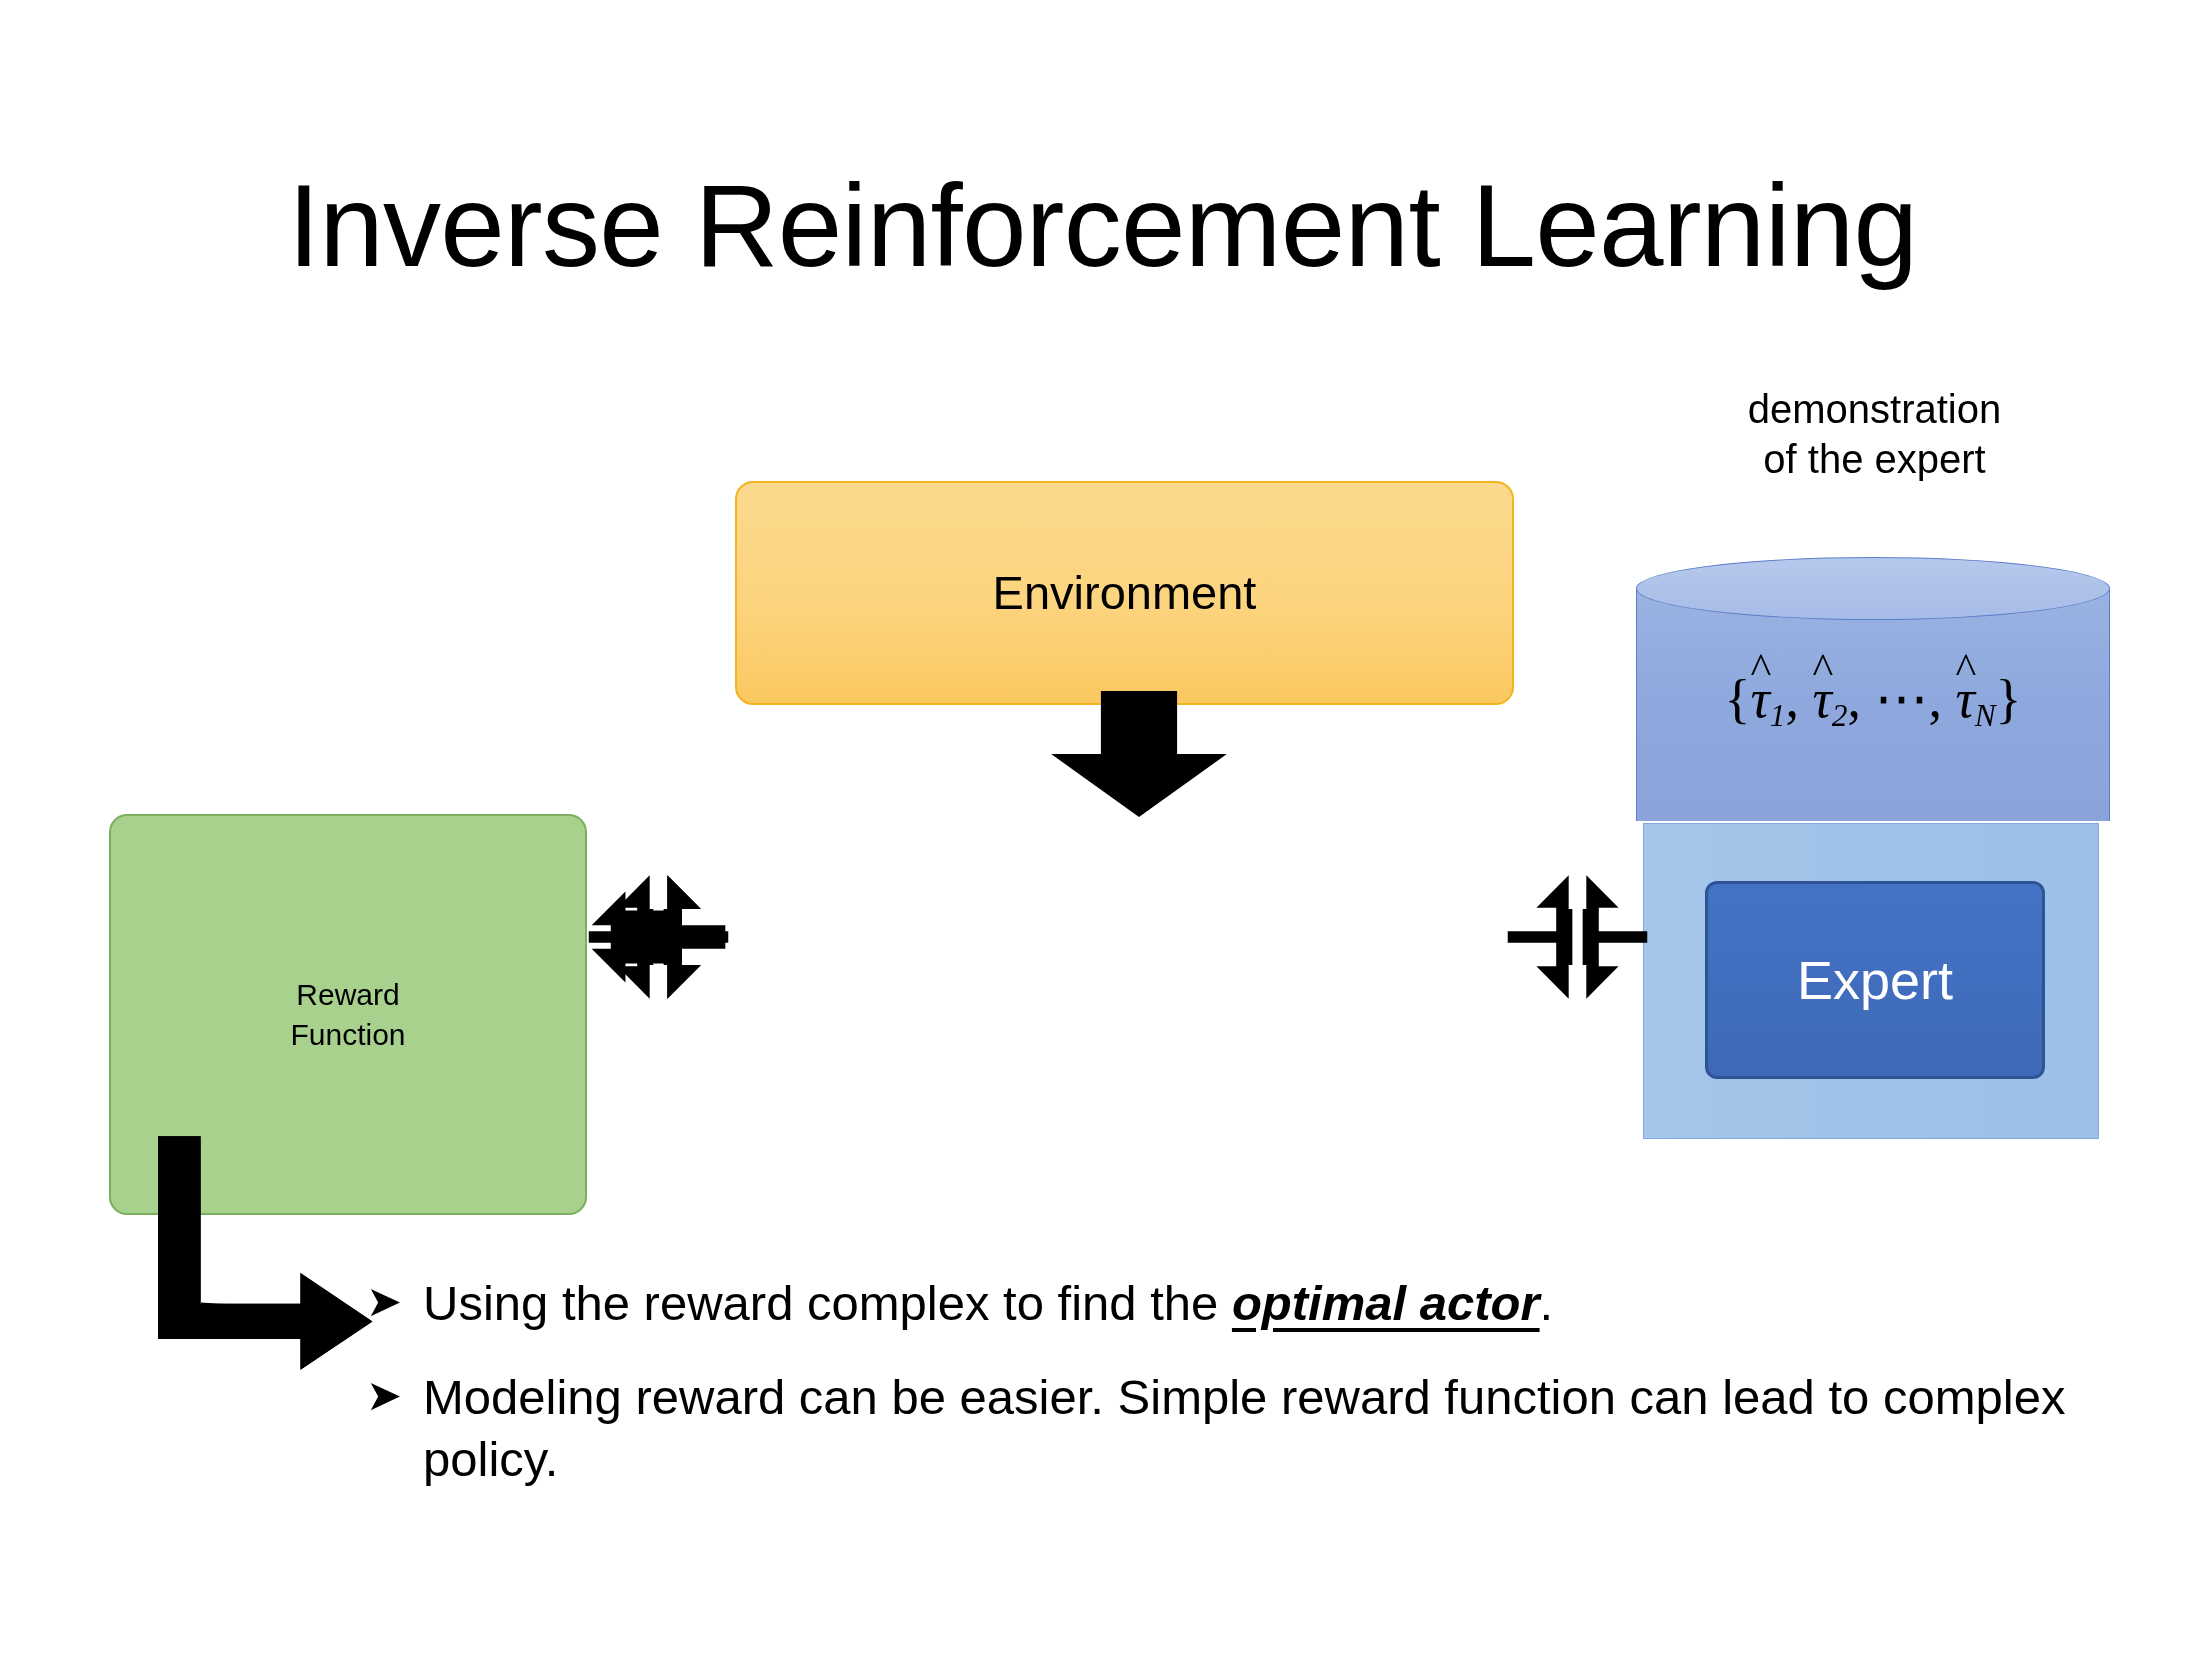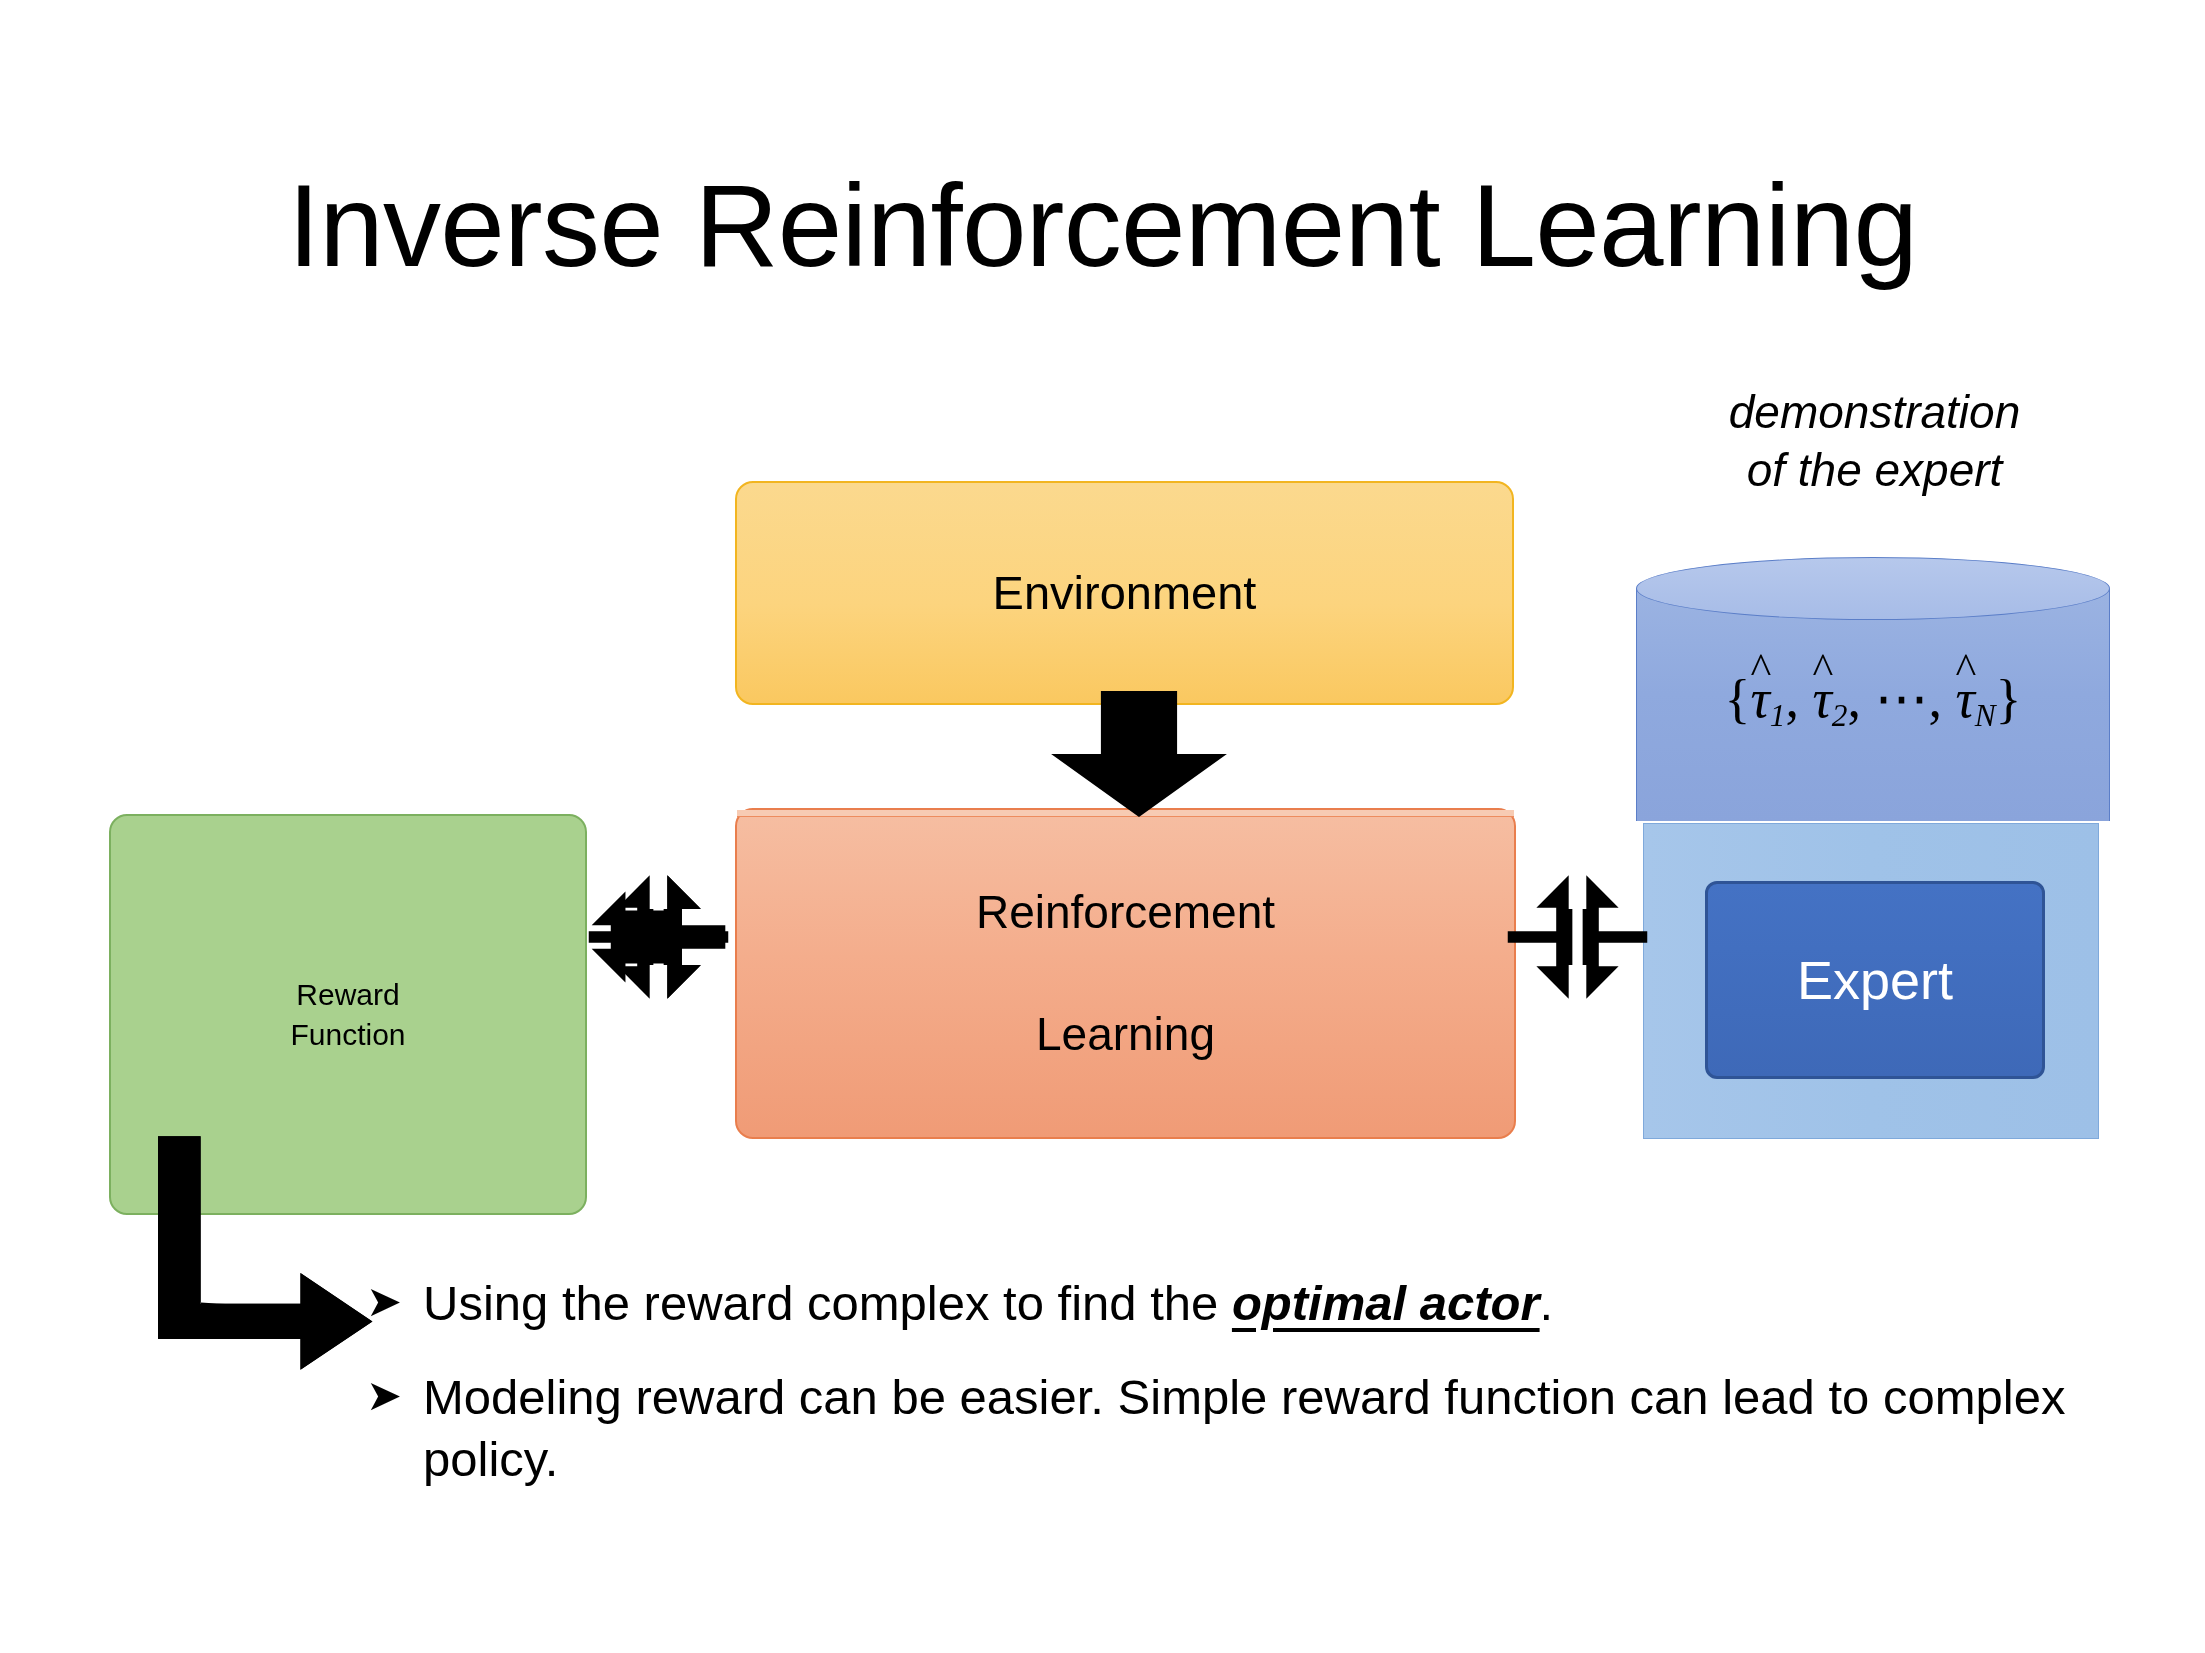--- a/index.html
+++ b/index.html
@@ -157,24 +157,23 @@
     font-style: italic;
     vertical-align: -0.30em;
   }
 
   
   #demo-caption {
     position: absolute;
     left: 1606px; top: 384px;
     width: 537px;
     text-align: center;
-    font-size: 46px;
+    font-size: 40px;
     line-height: 1.26;
     color: #000000;
-    font-style: italic;
   }
 
   
   .arrow-svg { position: absolute; overflow: visible; }
   #arrow-env-rl { left: 1051px; top: 691px; }
   #arrow-quad-left { left: 577px; top: 853px; }
   #arrow-quad-right { left: 1496px; top: 853px; }
   #arrow-bent { left: 158px; top: 1136px; }
 
   
@@ -217,27 +216,20 @@
     <span>Environment</span>
   </div>
 
   <div id="reward-box" class="node-box">
     <span>
       <span>Reward</span><br>
       <span>Function</span>
     </span>
   </div>
 
-  <div id="rl-box" class="node-box">
-    <div class="rl-top-strip"></div>
-    <span>
-      <span>Reinforcement</span><br><br>
-      <span>Learning</span>
-    </span>
-  </div>
 
   <div id="expert-panel"></div>
 
   <div id="expert-btn">
     <span>Expert</span>
   </div>
 
   <div id="demo-caption">
     <span>demonstration</span><br>
     <span>of the expert</span>

